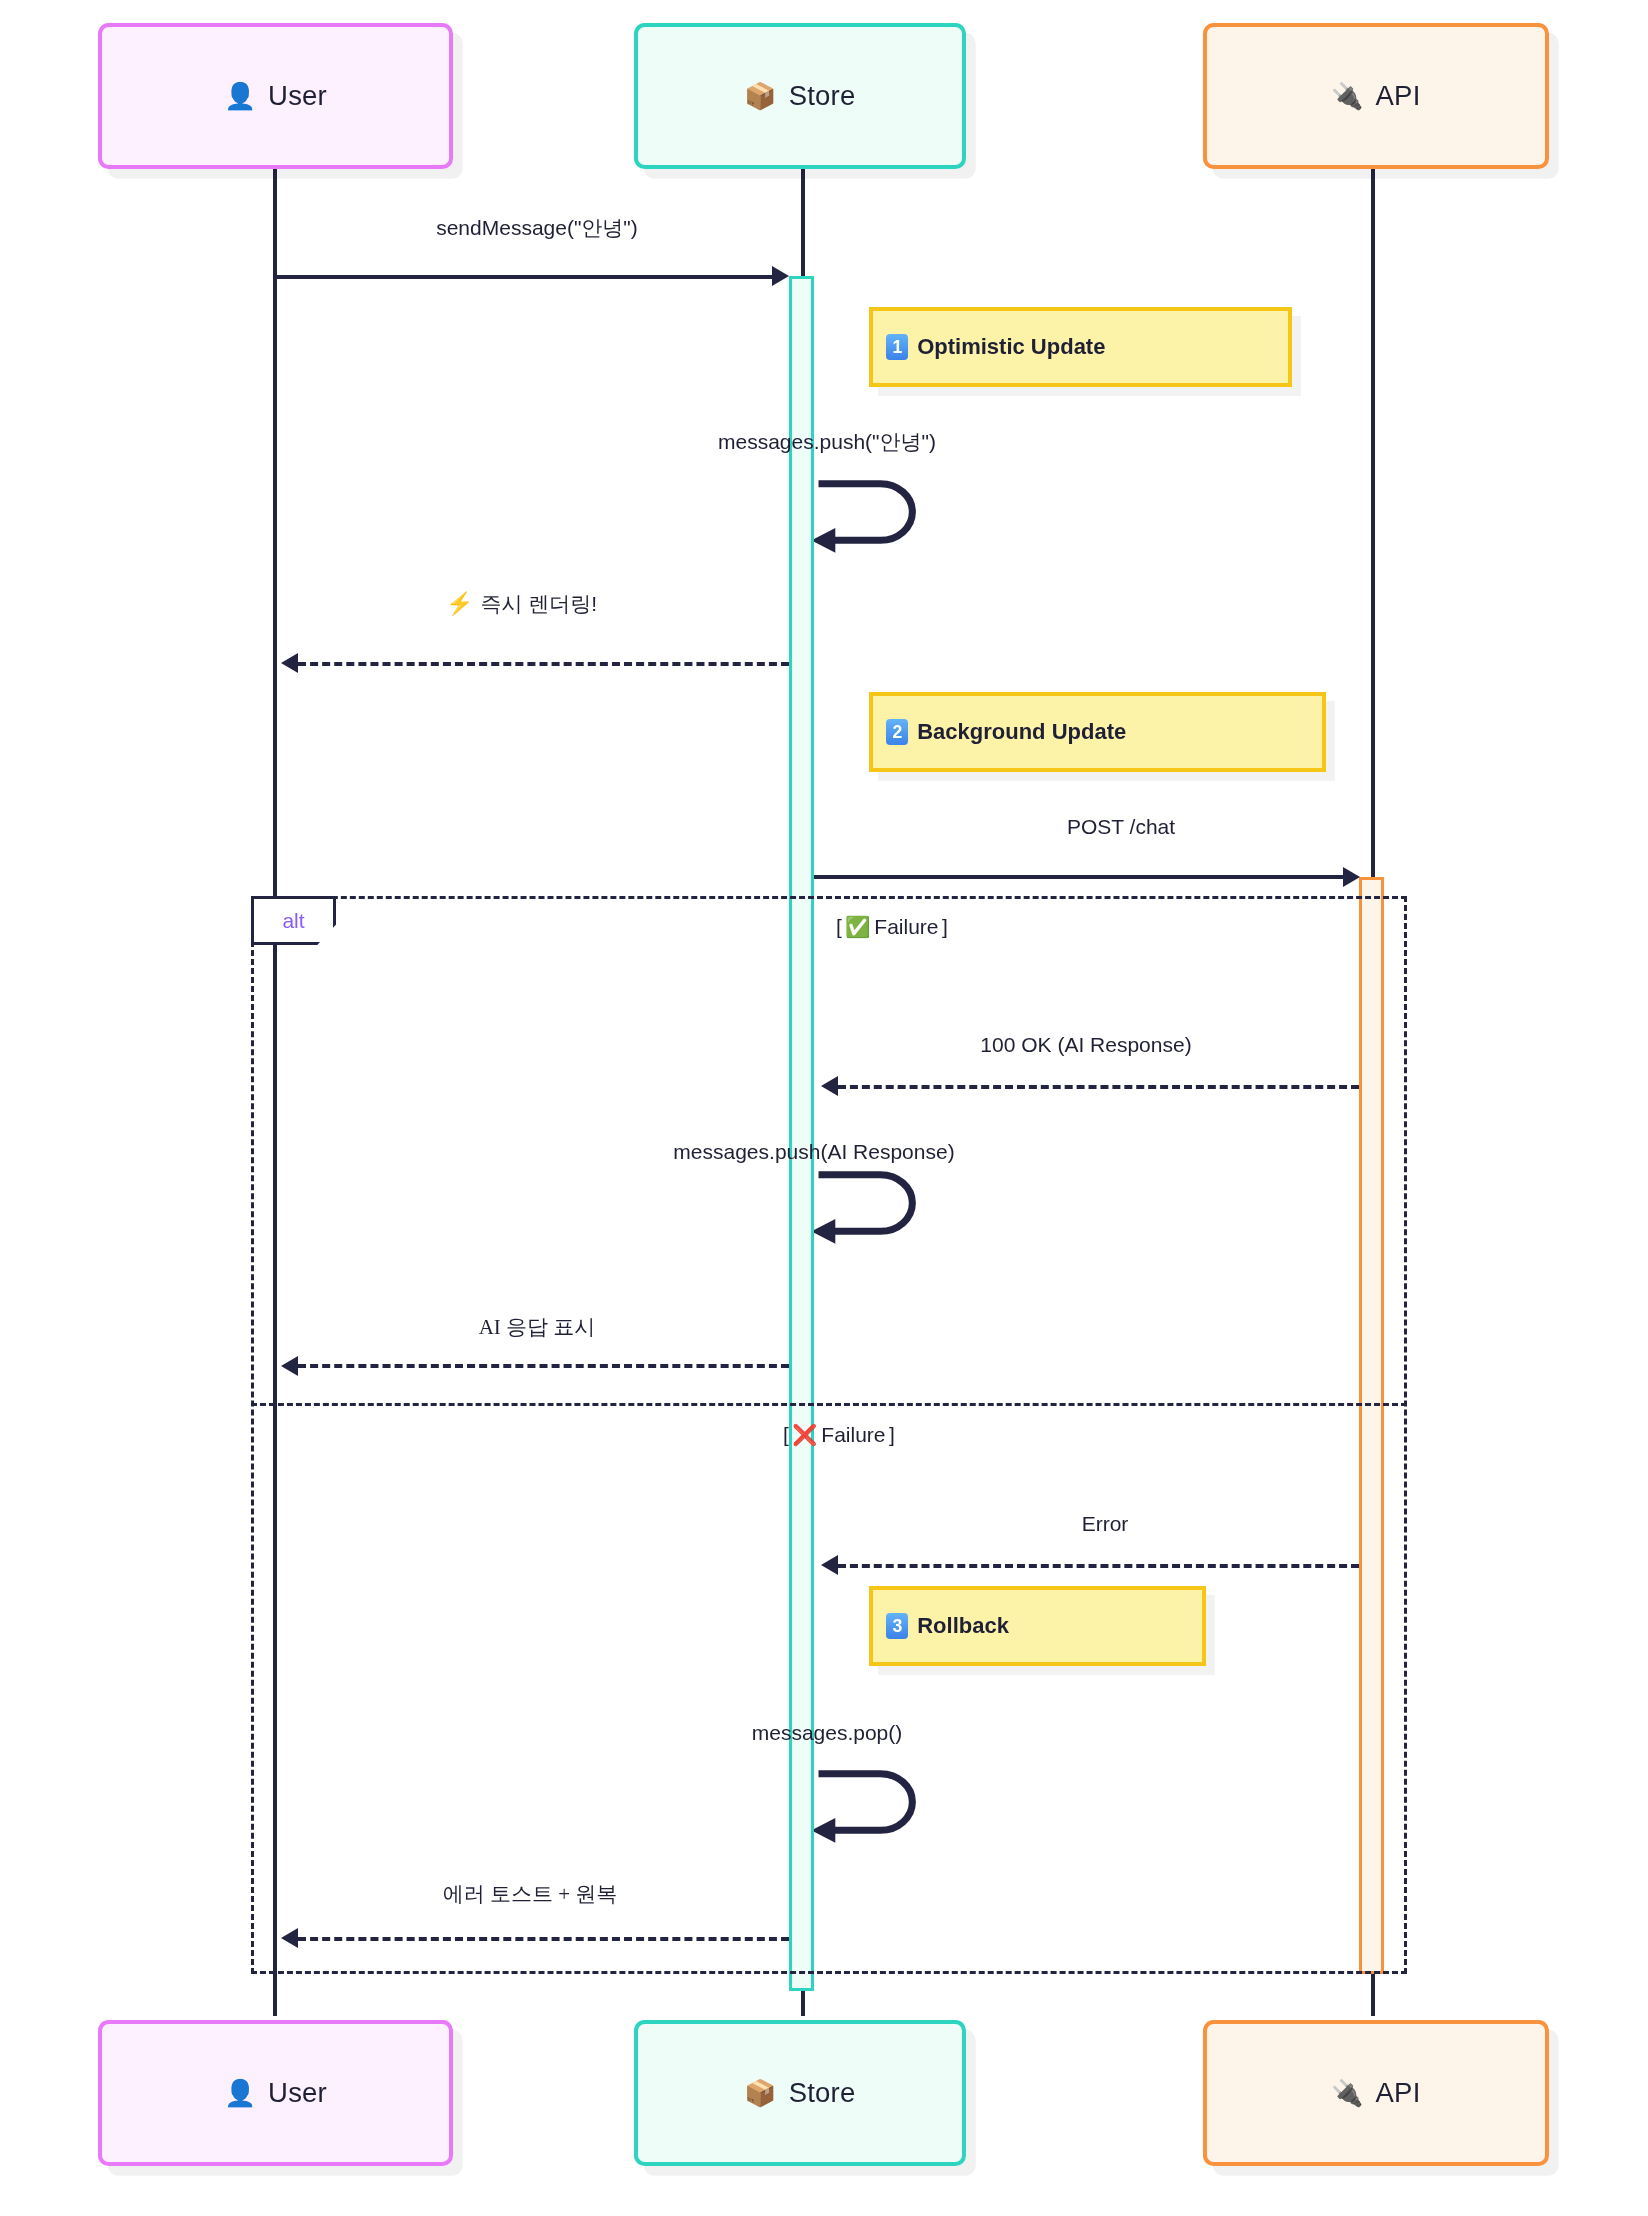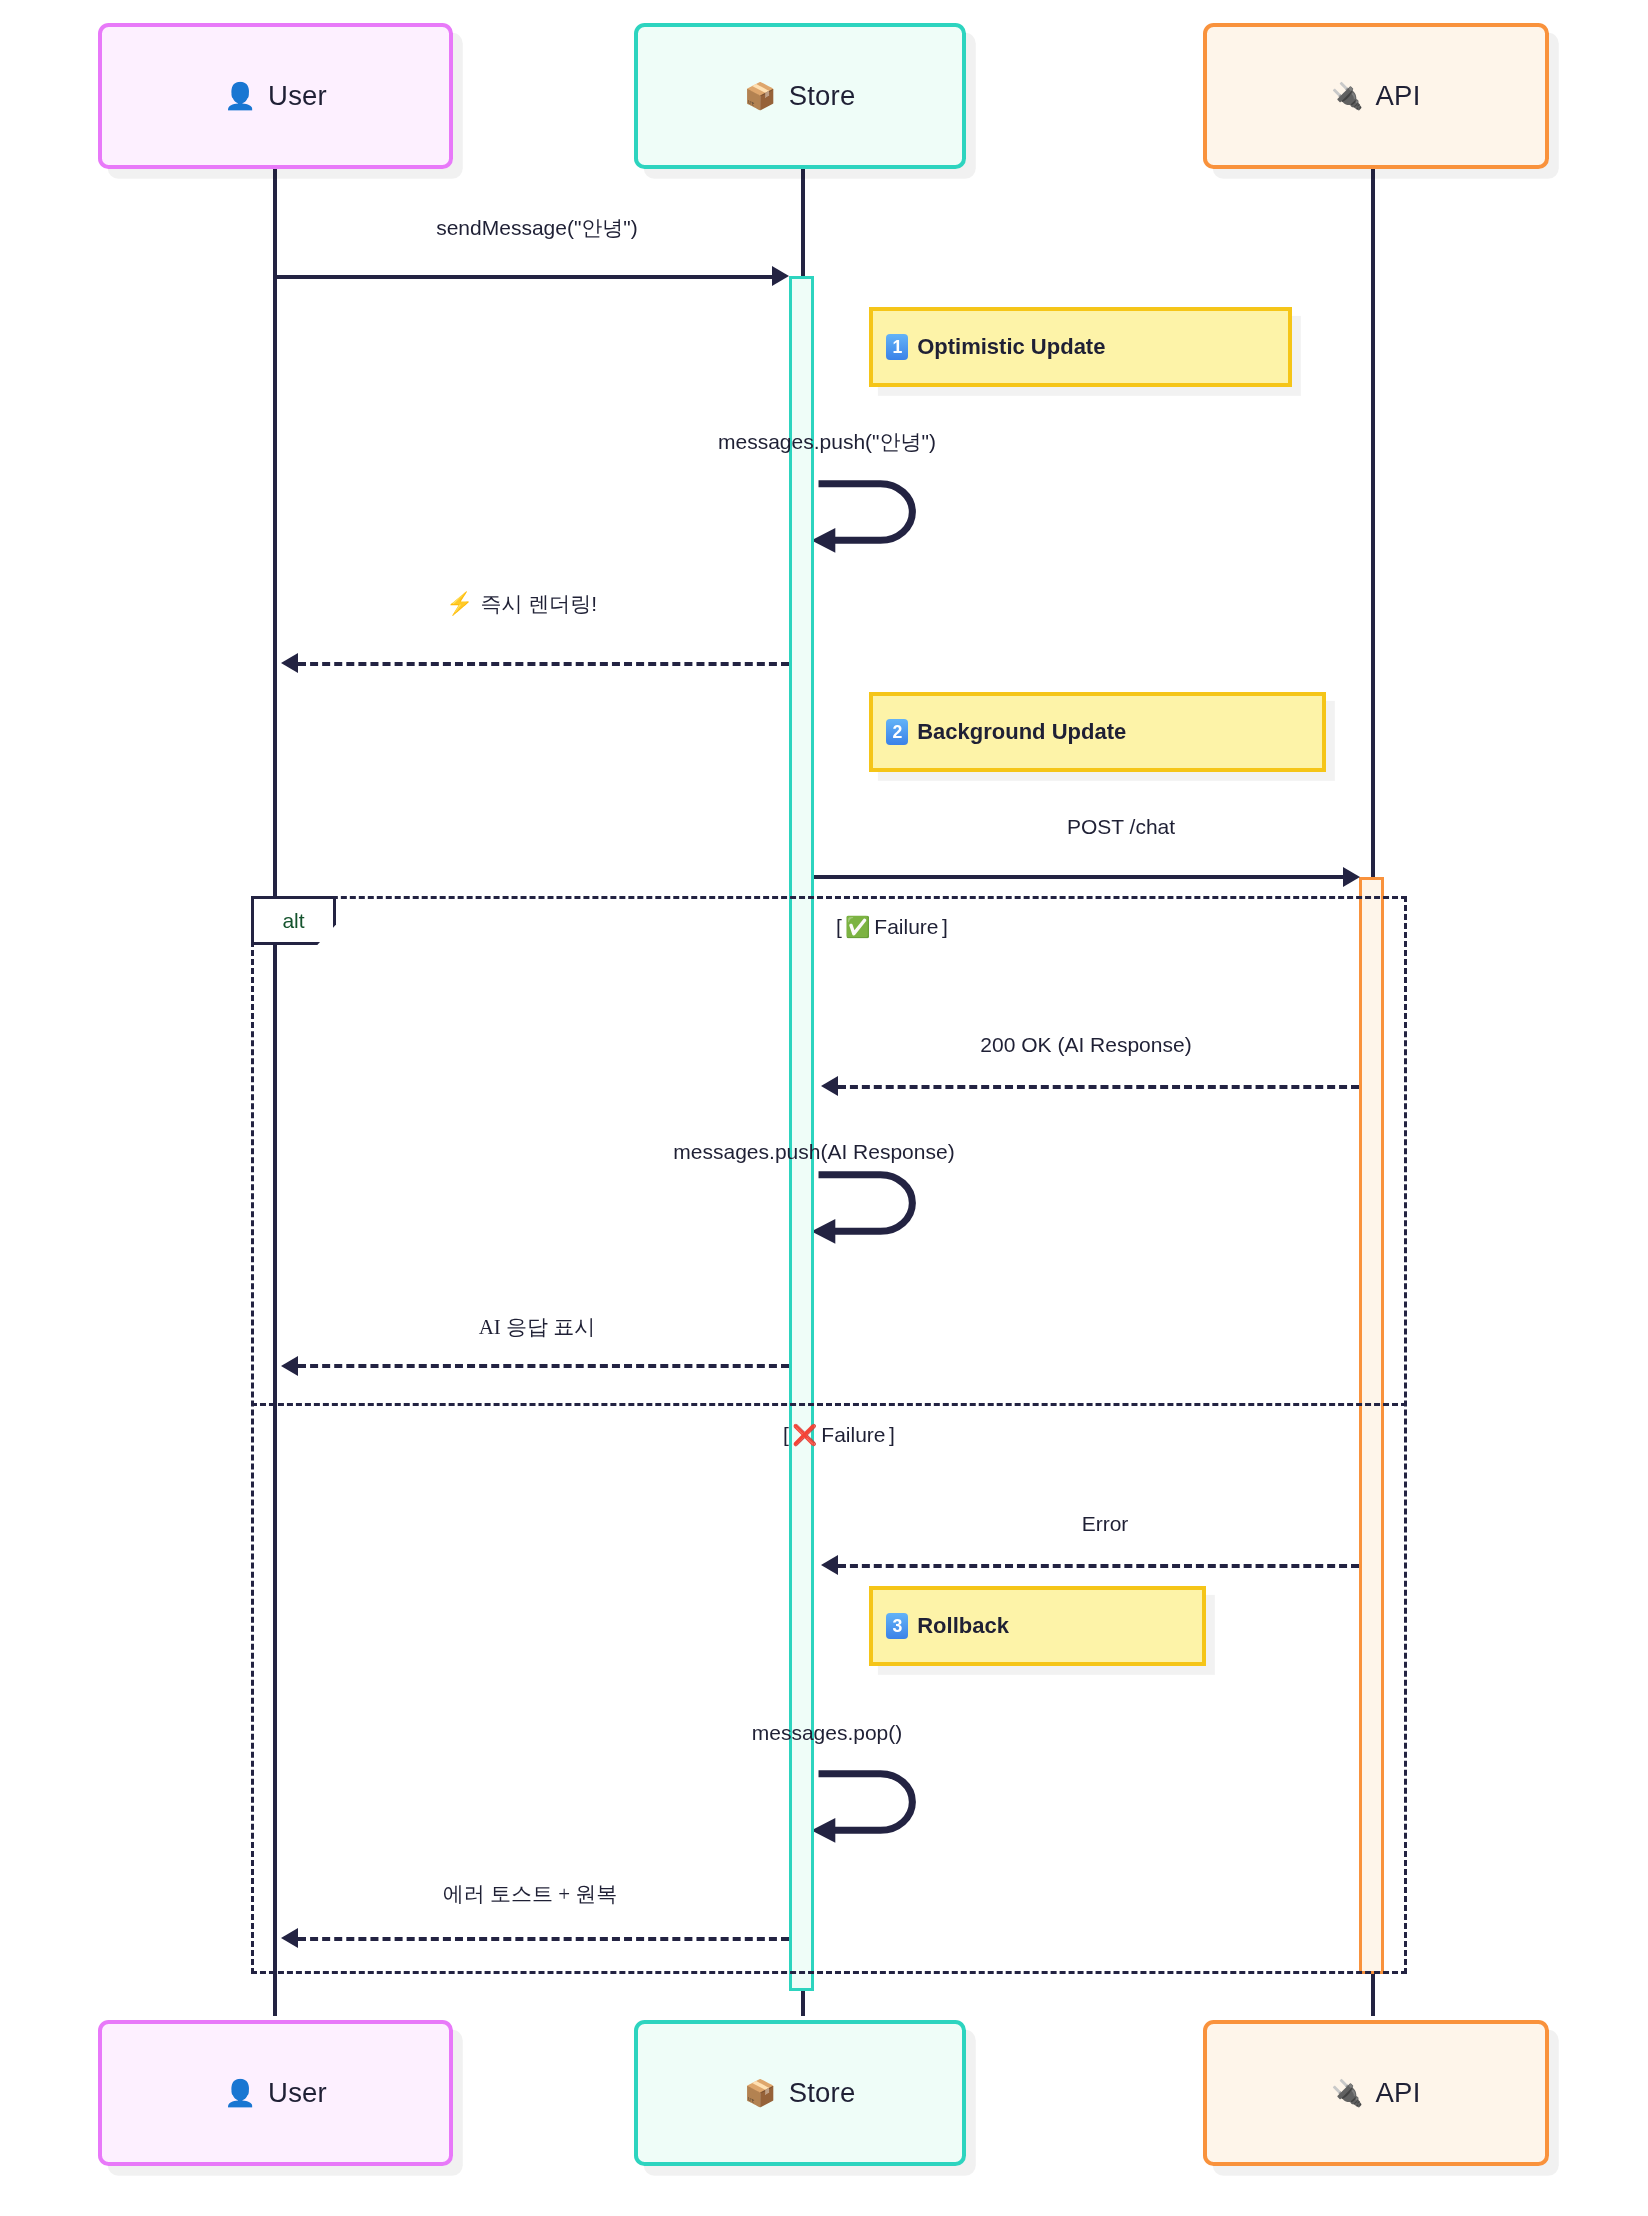--- a/index.html
+++ b/index.html
@@ -131,21 +131,21 @@
     position: absolute;
     height: 0;
     border-top: 3.5px dashed #232342;
   }
   .frag-tab {
     position: absolute;
     box-sizing: border-box;
     background: #ffffff;
     border: 3.5px solid #232342;
     font-size: 21px;
-    color: #14532d;
+    color: #8b5cf6;
     display: flex;
     align-items: center;
     justify-content: center;
     clip-path: polygon(0 0, 100% 0, 100% 58%, 78% 100%, 0 100%);
     box-shadow: 8px 8px 0 0 rgba(0,0,0,0.05);
   }
   .frag-cond {
     position: absolute;
     font-size: 21px;
     color: #1f2035;
@@ -226,21 +226,21 @@
     <span>alt</span>
   </div>
   <div class="frag-cond" style="left:892px; top:915px;">
     <span>[</span>
     <span class="cond-mark">✅</span>
     <span>Failure</span>
     <span>]</span>
   </div>
 
   <div class="msg-label" style="left:1086px; top:1033px;">
-    <span>200 OK (AI Response)</span>
+    <span>100 OK (AI Response)</span>
   </div>
   <div class="msg-line dashed" style="left:838px; top:1085px; width:521px;"></div>
   <div class="arrow-head arrow-left" style="left:821px; top:1076px;"></div>
 
   <div class="msg-label" style="left:814px; top:1140px;">
     <span>messages.push(AI Response)</span>
   </div>
   <svg class="selfloop" style="left:814px; top:1165px;" width="124" height="84" viewBox="0 0 280 190">
     <path d="M 10 22 L 150 22 A 70 62 0 0 1 150 150 L 30 150" fill="none" stroke="#232342" stroke-width="16"></path>
     <polygon points="48,122 48,178 -6,150" fill="#232342"></polygon>

